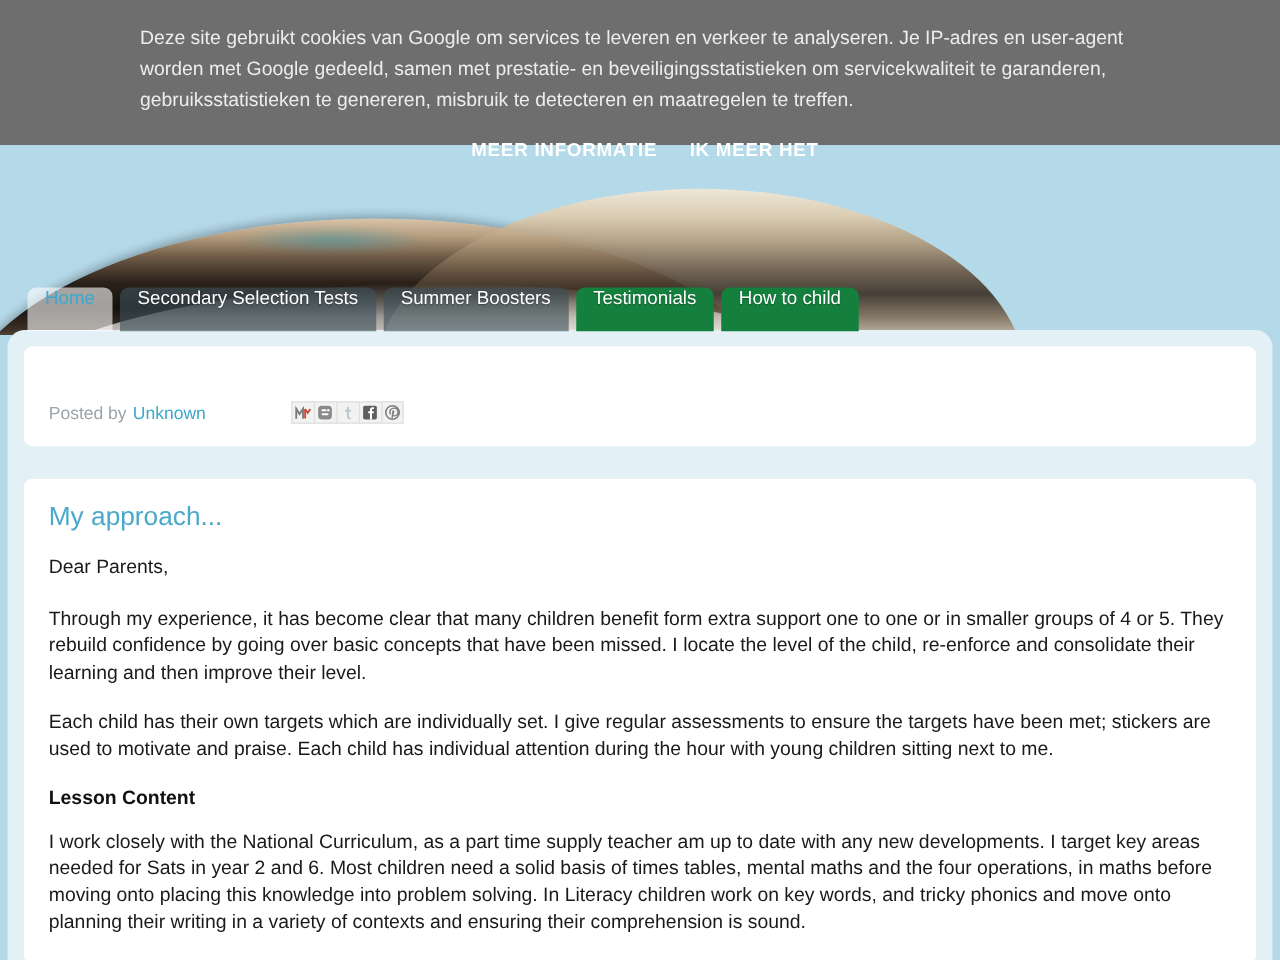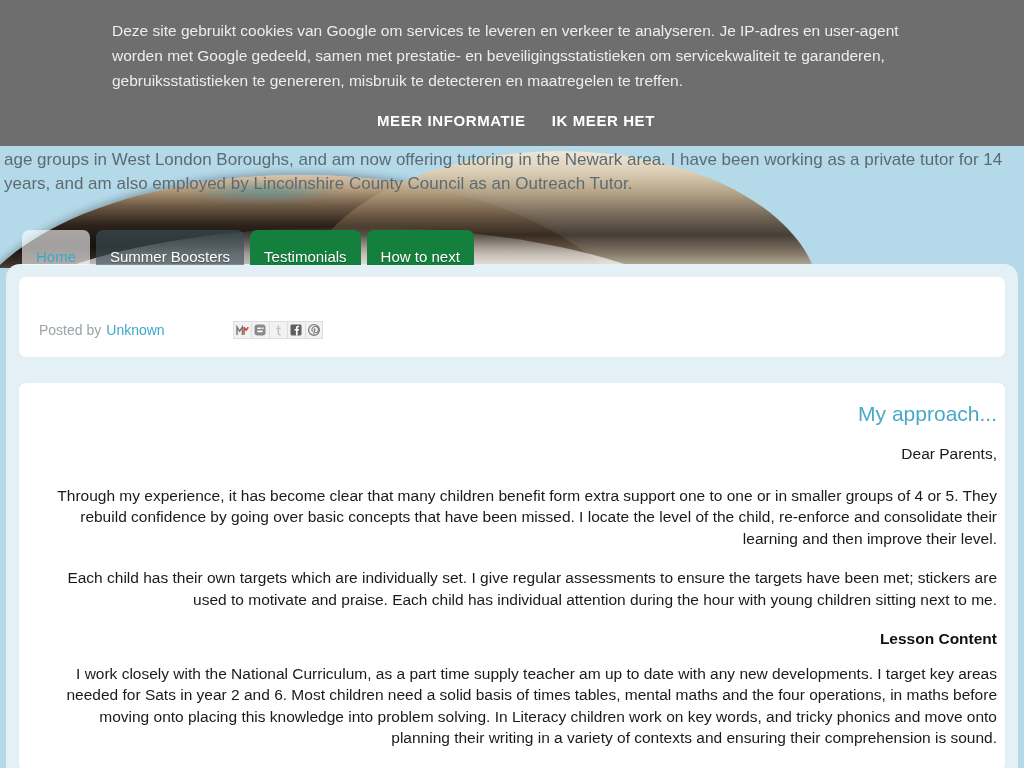--- a/index.html
+++ b/index.html
@@ -104,21 +104,21 @@
     height: 37px;
     display: flex;
     align-items: flex-end;
     gap: 6px;
     z-index: 6;
   }
   .tab {
     height: 35px;
     padding: 0 14px;
     display: flex;
-    align-items: flex-end;
+    align-items: flex-start;
     border-radius: 7px 7px 0 0;
     font-size: 15px;
     color: #ffffff;
     background: rgba(58,78,86,0.80);
     white-space: nowrap;
     cursor: pointer;
     text-shadow: 0 1px 1px rgba(0,0,0,0.35);
   }
   .tab.translucent { background: rgba(62,80,88,0.62); }
   .tab.solid { background: #15803d; }
@@ -155,21 +155,20 @@
       #f1ece3 34%, #cdbfae 44%, #9b8a76 56%,
       #6a5f52 66%, #46403a 76%, #2c2824 86%, #1c1a18 100%);
   }
 
   .post-card {
     position: absolute;
     background: #ffffff;
     border: 1px solid #e2eef3;
     border-radius: 8px;
     z-index: 8;
-    text-align: right;
   }
   #meta-card {
     left: 18px;
     top: 276px;
     width: 988px;
     height: 82px;
   }
   #body-card {
     left: 18px;
     top: 382px;
@@ -233,21 +232,21 @@
     font-weight: bold;
     margin-bottom: 13px;
   }
 
   
   .cookie-banner {
     position: absolute;
     left: 0;
     top: 0;
     width: 1024px;
-    height: 146px;
+    height: 116px;
     background: #6e6e6e;
     z-index: 50;
     color: #f1f1f1;
   }
   .cookie-text {
     position: absolute;
     left: 112px;
     top: 18px;
     width: 800px;
     font-size: 15.5px;
@@ -280,35 +279,37 @@
 <div class="page-header-zone">
 
   <div class="header-photo">
     <div class="book-layer bk1"></div>
     <div class="book-layer bk2"></div>
     <div class="book-layer bk3"></div>
     <div class="bk-teal-glint"></div>
     <div class="bk-page-sheen"></div>
   </div>
 
-  <div class="header-desc">age groups in West London Boroughs, and am now offering tutoring in the Newark area. I have been working as a private tutor for 14 years, and am also employed by Lincolnshire County Council as an Outreach Tutor.</div>
 </div>
 
 <nav class="tab-bar">
   <div class="tab active">
     <span>Home</span>
   </div>
   <div class="tab translucent">
+    <span>Secondary Selection Tests</span>
+  </div>
+  <div class="tab translucent">
     <span>Summer Boosters</span>
   </div>
   <div class="tab solid">
     <span>Testimonials</span>
   </div>
   <div class="tab solid">
-    <span>How to next</span>
+    <span>How to child</span>
   </div>
 </nav>
 
 <div class="outer-shell"></div>
 <div class="left-photo-strip"></div>
 
 <div class="post-card" id="meta-card">
   <div class="post-meta">
     <span>Posted by</span>
     <span class="author">Unknown</span>

